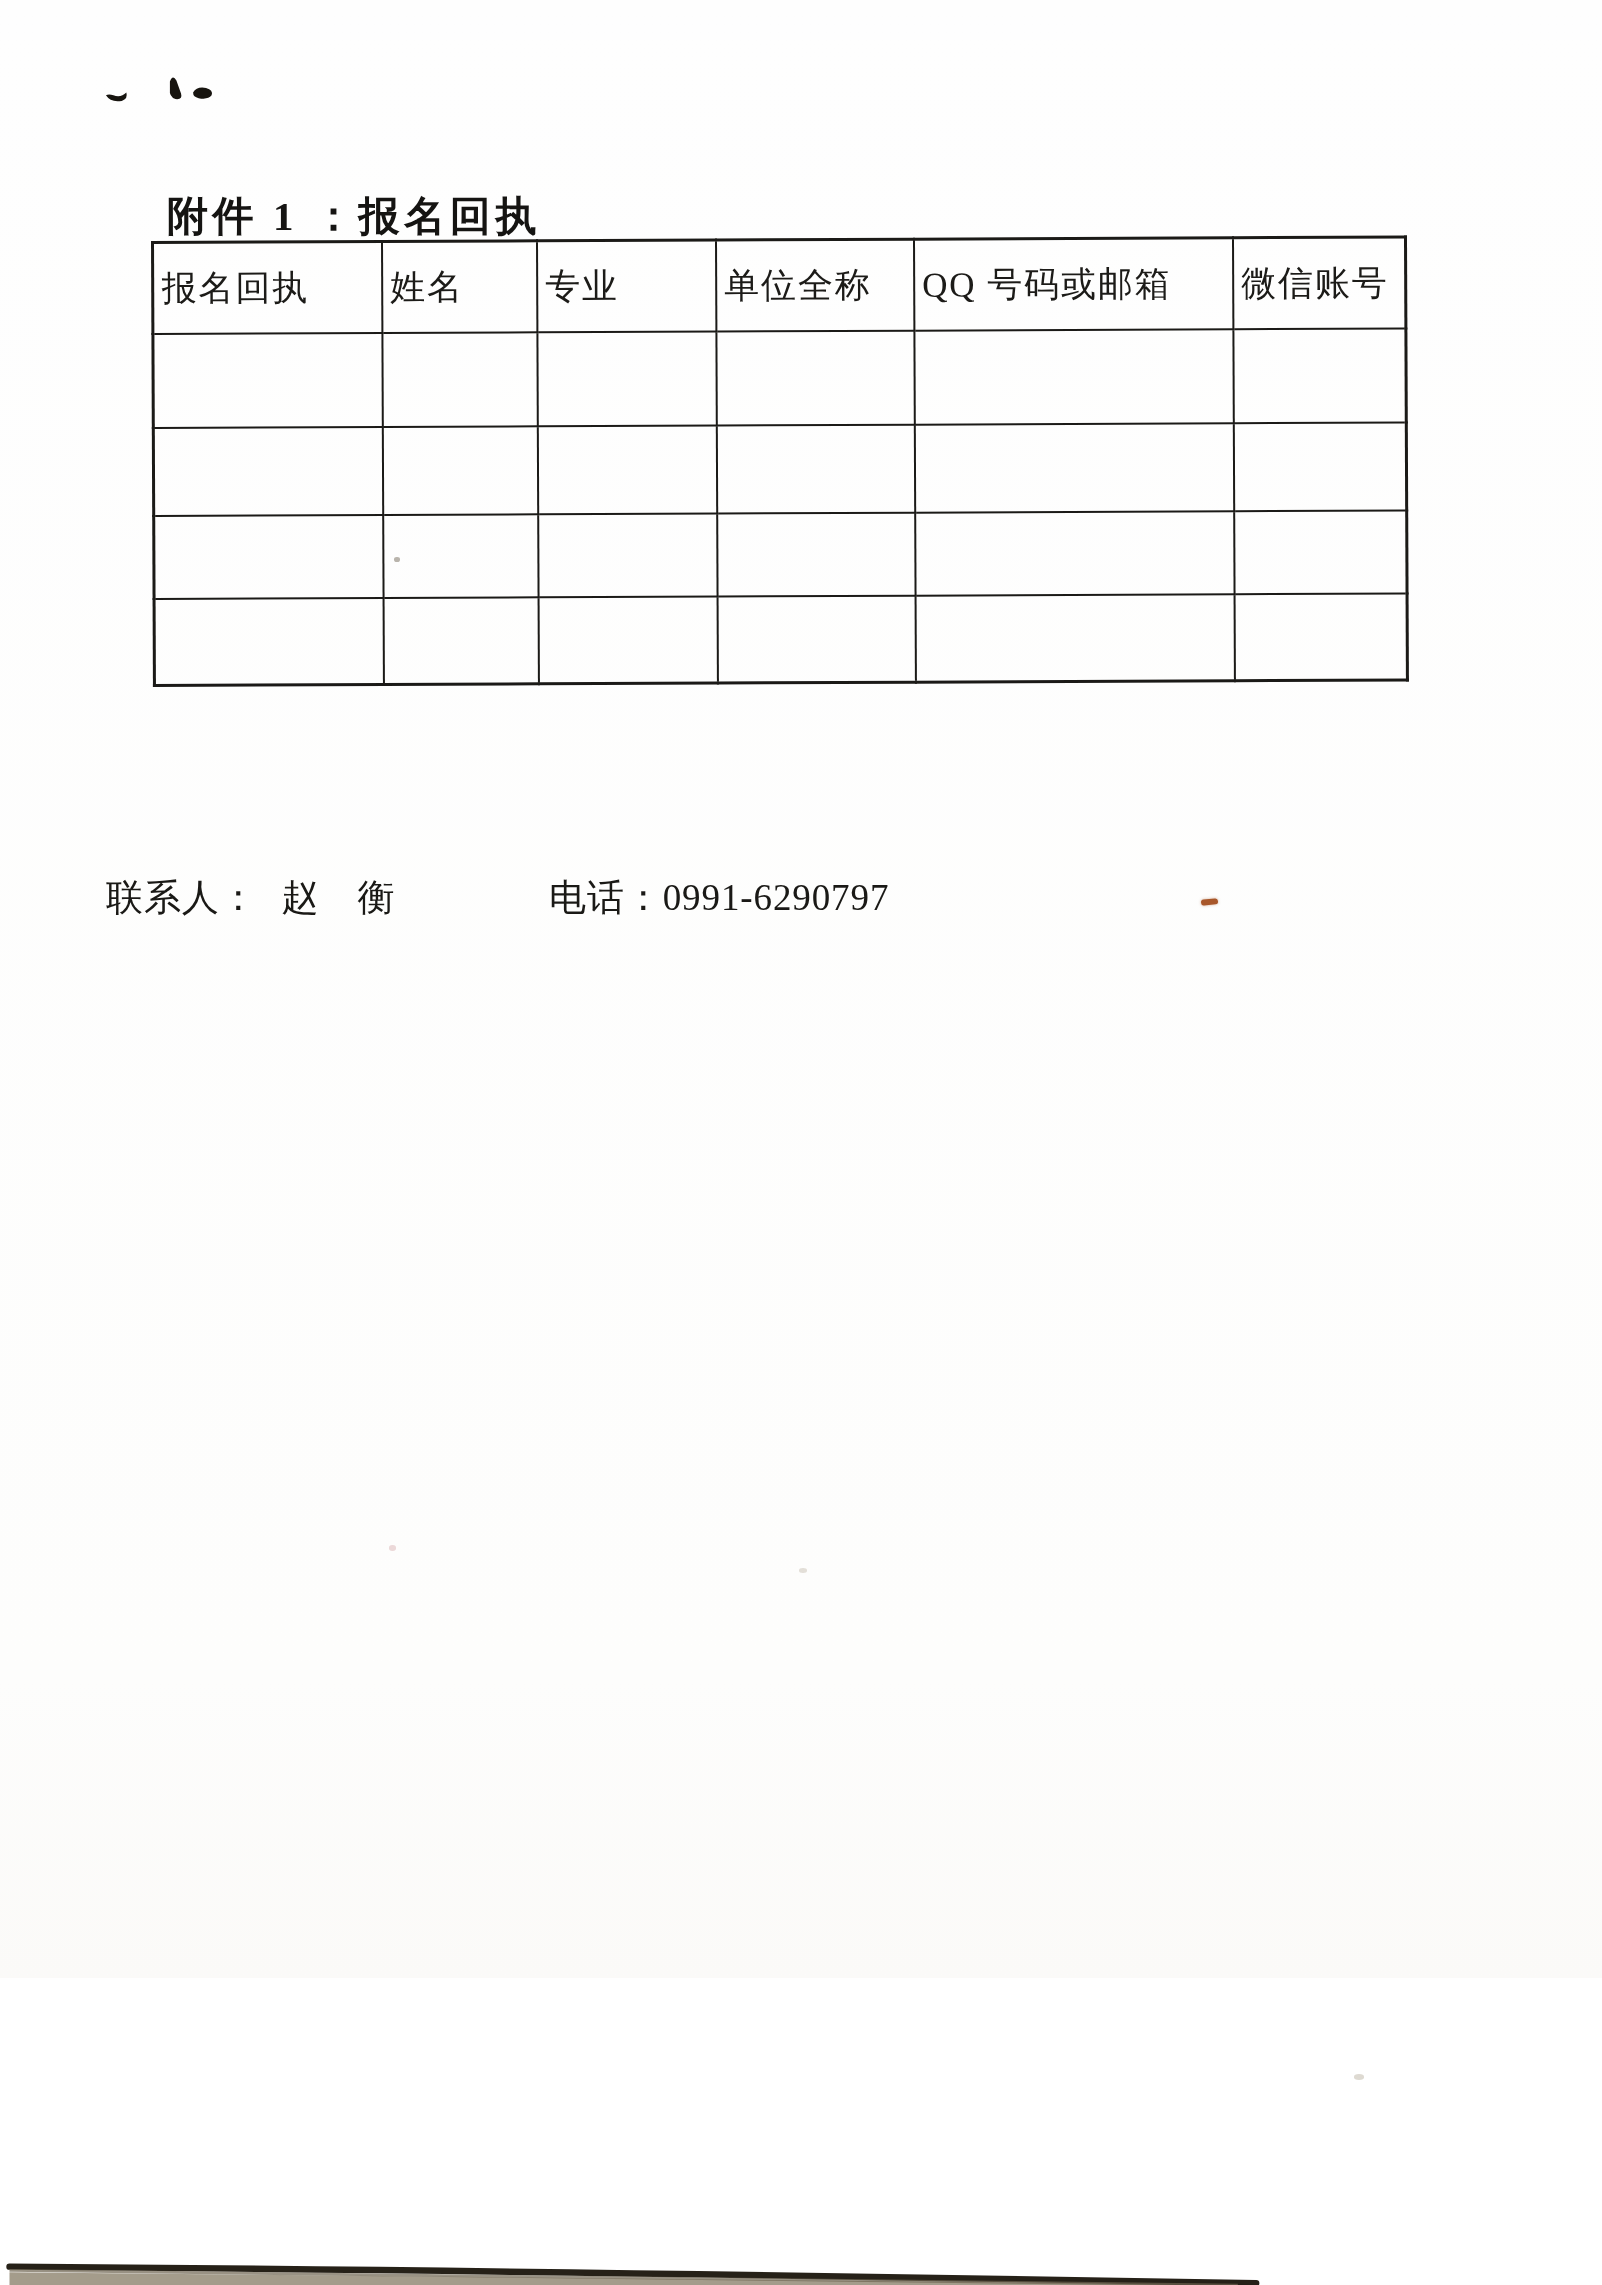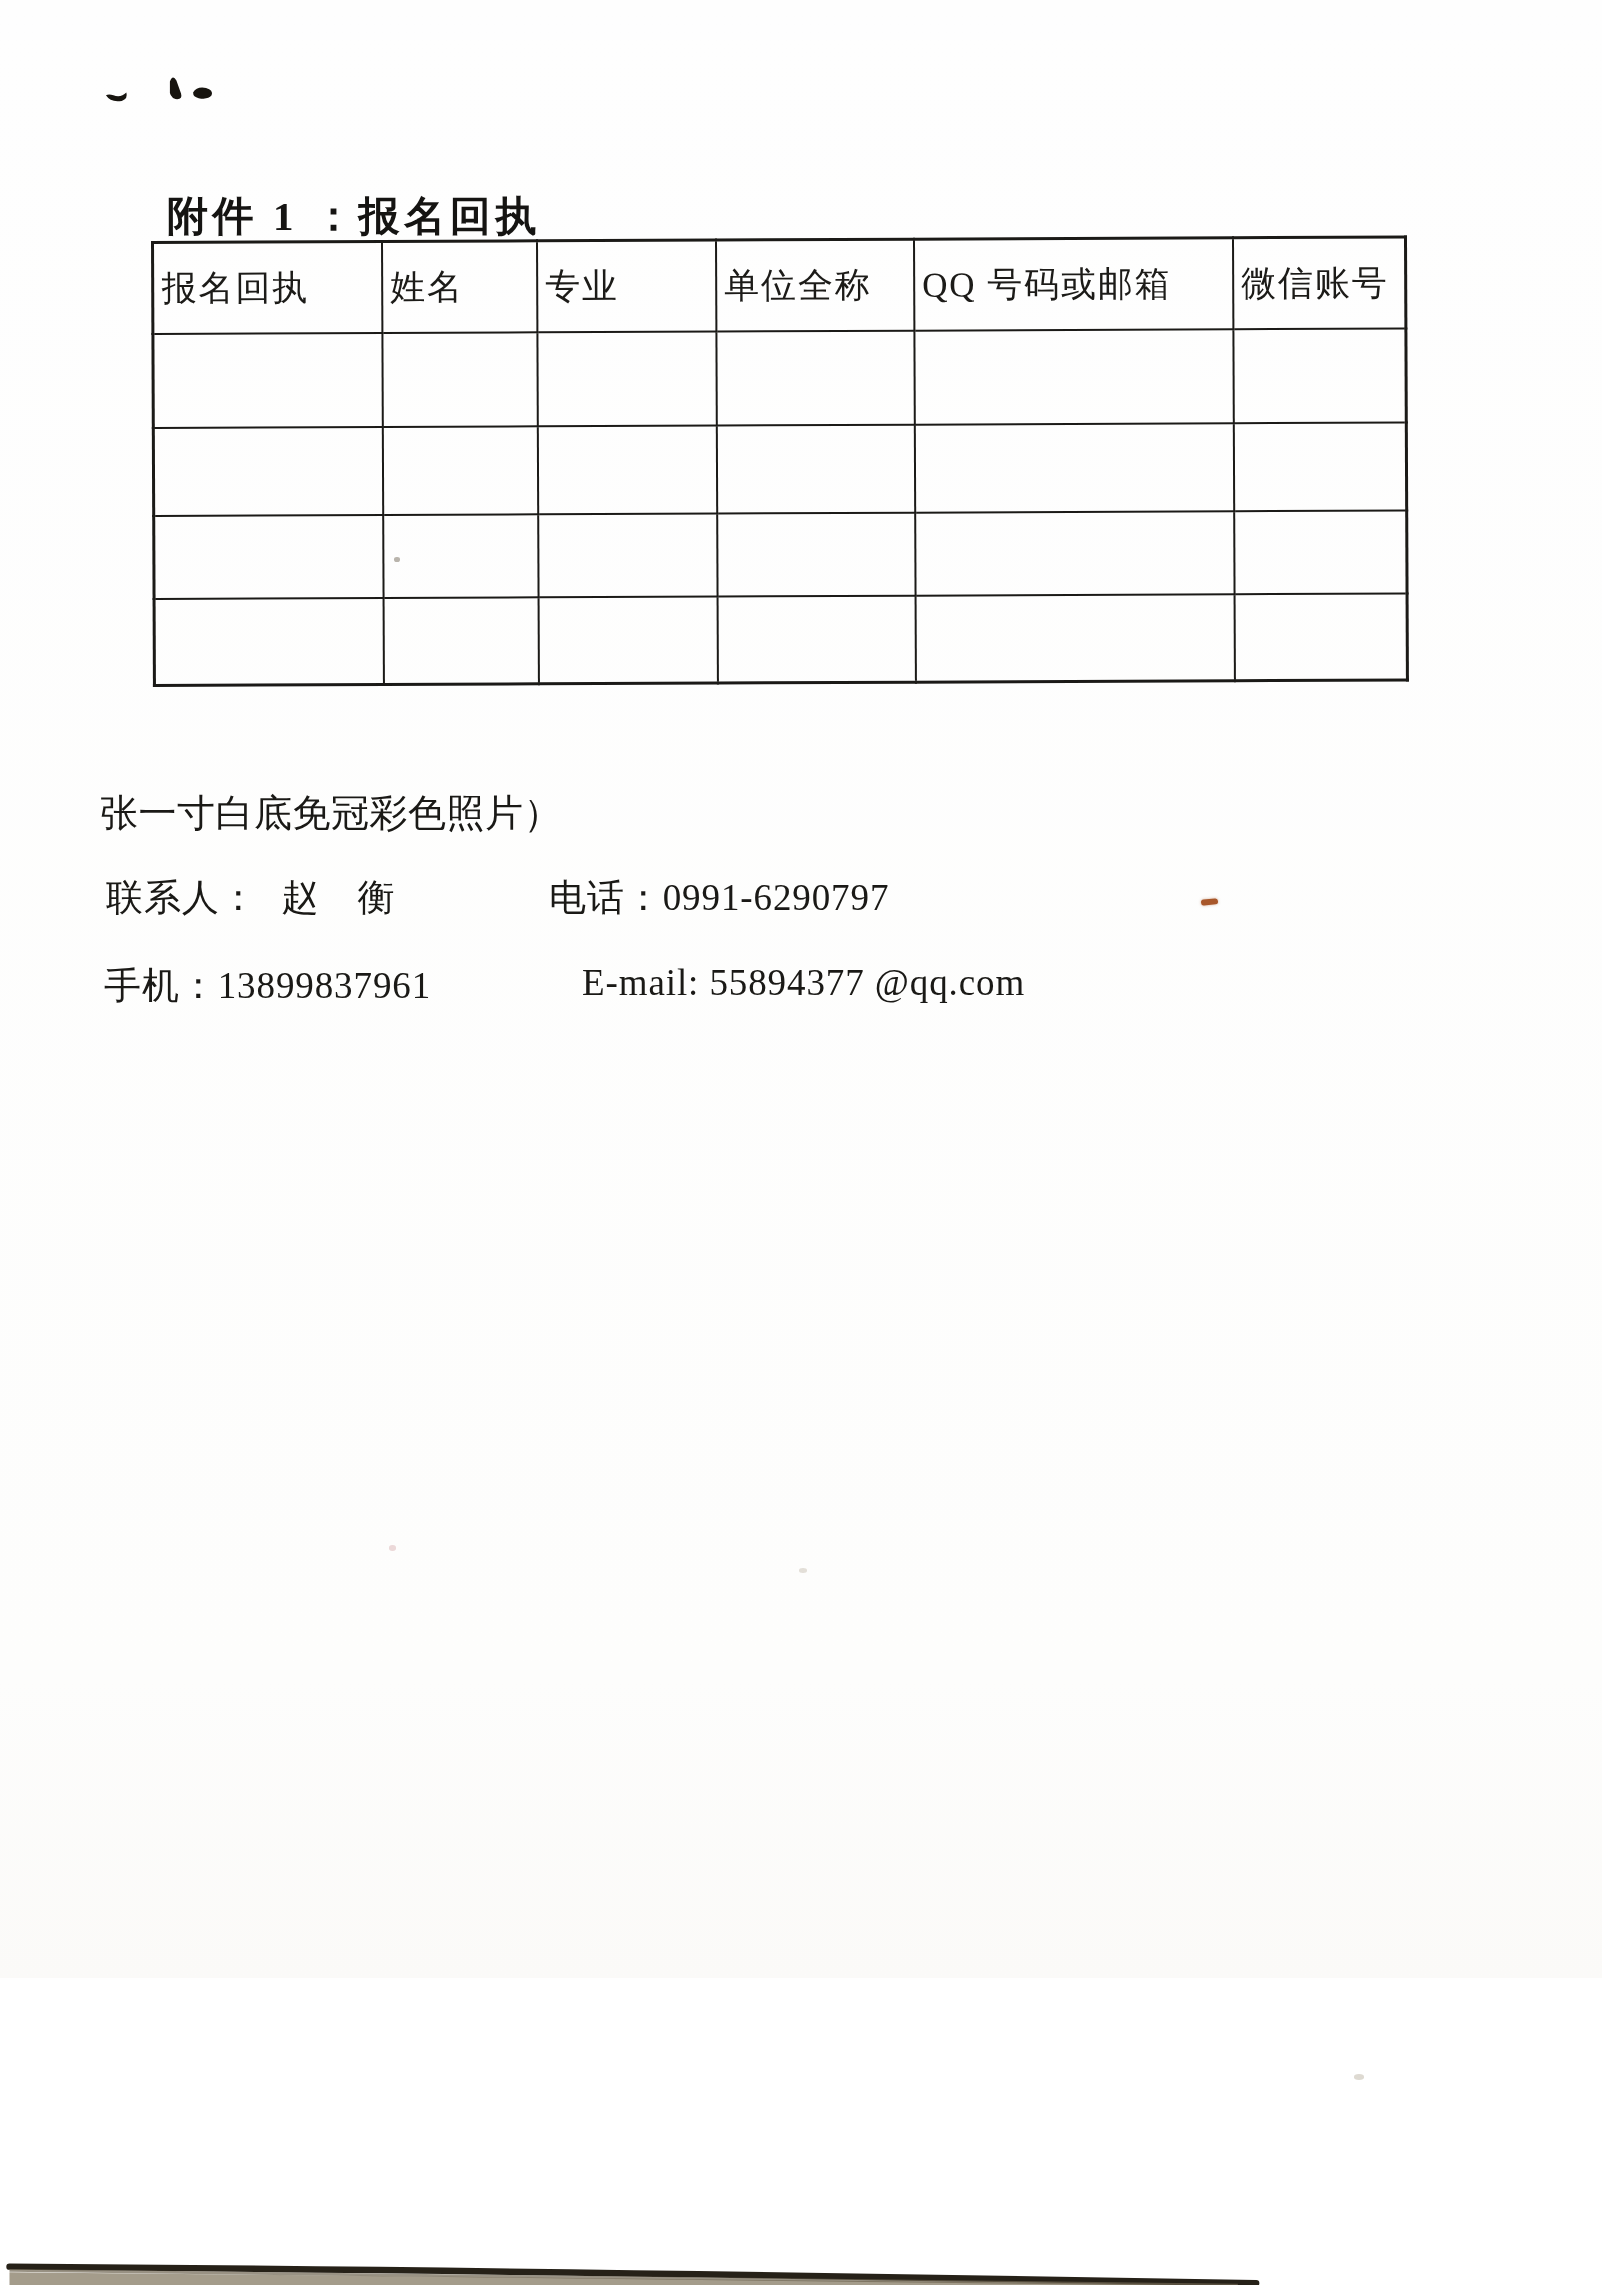--- a/index.html
+++ b/index.html
@@ -134,39 +134,30 @@
             <td>&nbsp;</td>
             <td>&nbsp;</td>
             <td>&nbsp;</td>
             <td>&nbsp;</td>
             <td>&nbsp;</td>
           </tr>
         </tbody>
     </table>
   </div>
 
-  <div class="note-line note-2">张一寸白底免冠彩色照片）</div>
 
   <div class="contact-line contact-1">
     <span class="c-left1">
       <span>联系人：</span><span class="name-gap">赵　衡</span>
     </span>
     <span class="c-right1">
       <span>电话：</span><span>0991-6290797</span>
     </span>
   </div>
 
-  <div class="contact-line contact-2">
-    <span class="c-left2">
-      <span>手机：</span><span>13899837961</span>
-    </span>
-    <span class="c-right2">
-      <span>E-mail:</span>&nbsp;<span>55894377 @qq.com</span>
-    </span>
-  </div>
 
   <div class="pen-dash"></div>
 
   <div class="speck speck-1"></div>
   <div class="speck speck-2"></div>
   <div class="speck speck-3"></div>
   <div class="speck speck-4"></div>
 
   <svg class="scan-bottom" width="1603" height="33" viewBox="0 0 1728 36">
     <polygon points="0,22 1360,36 0,36" fill="#a49c8b"></polygon>

